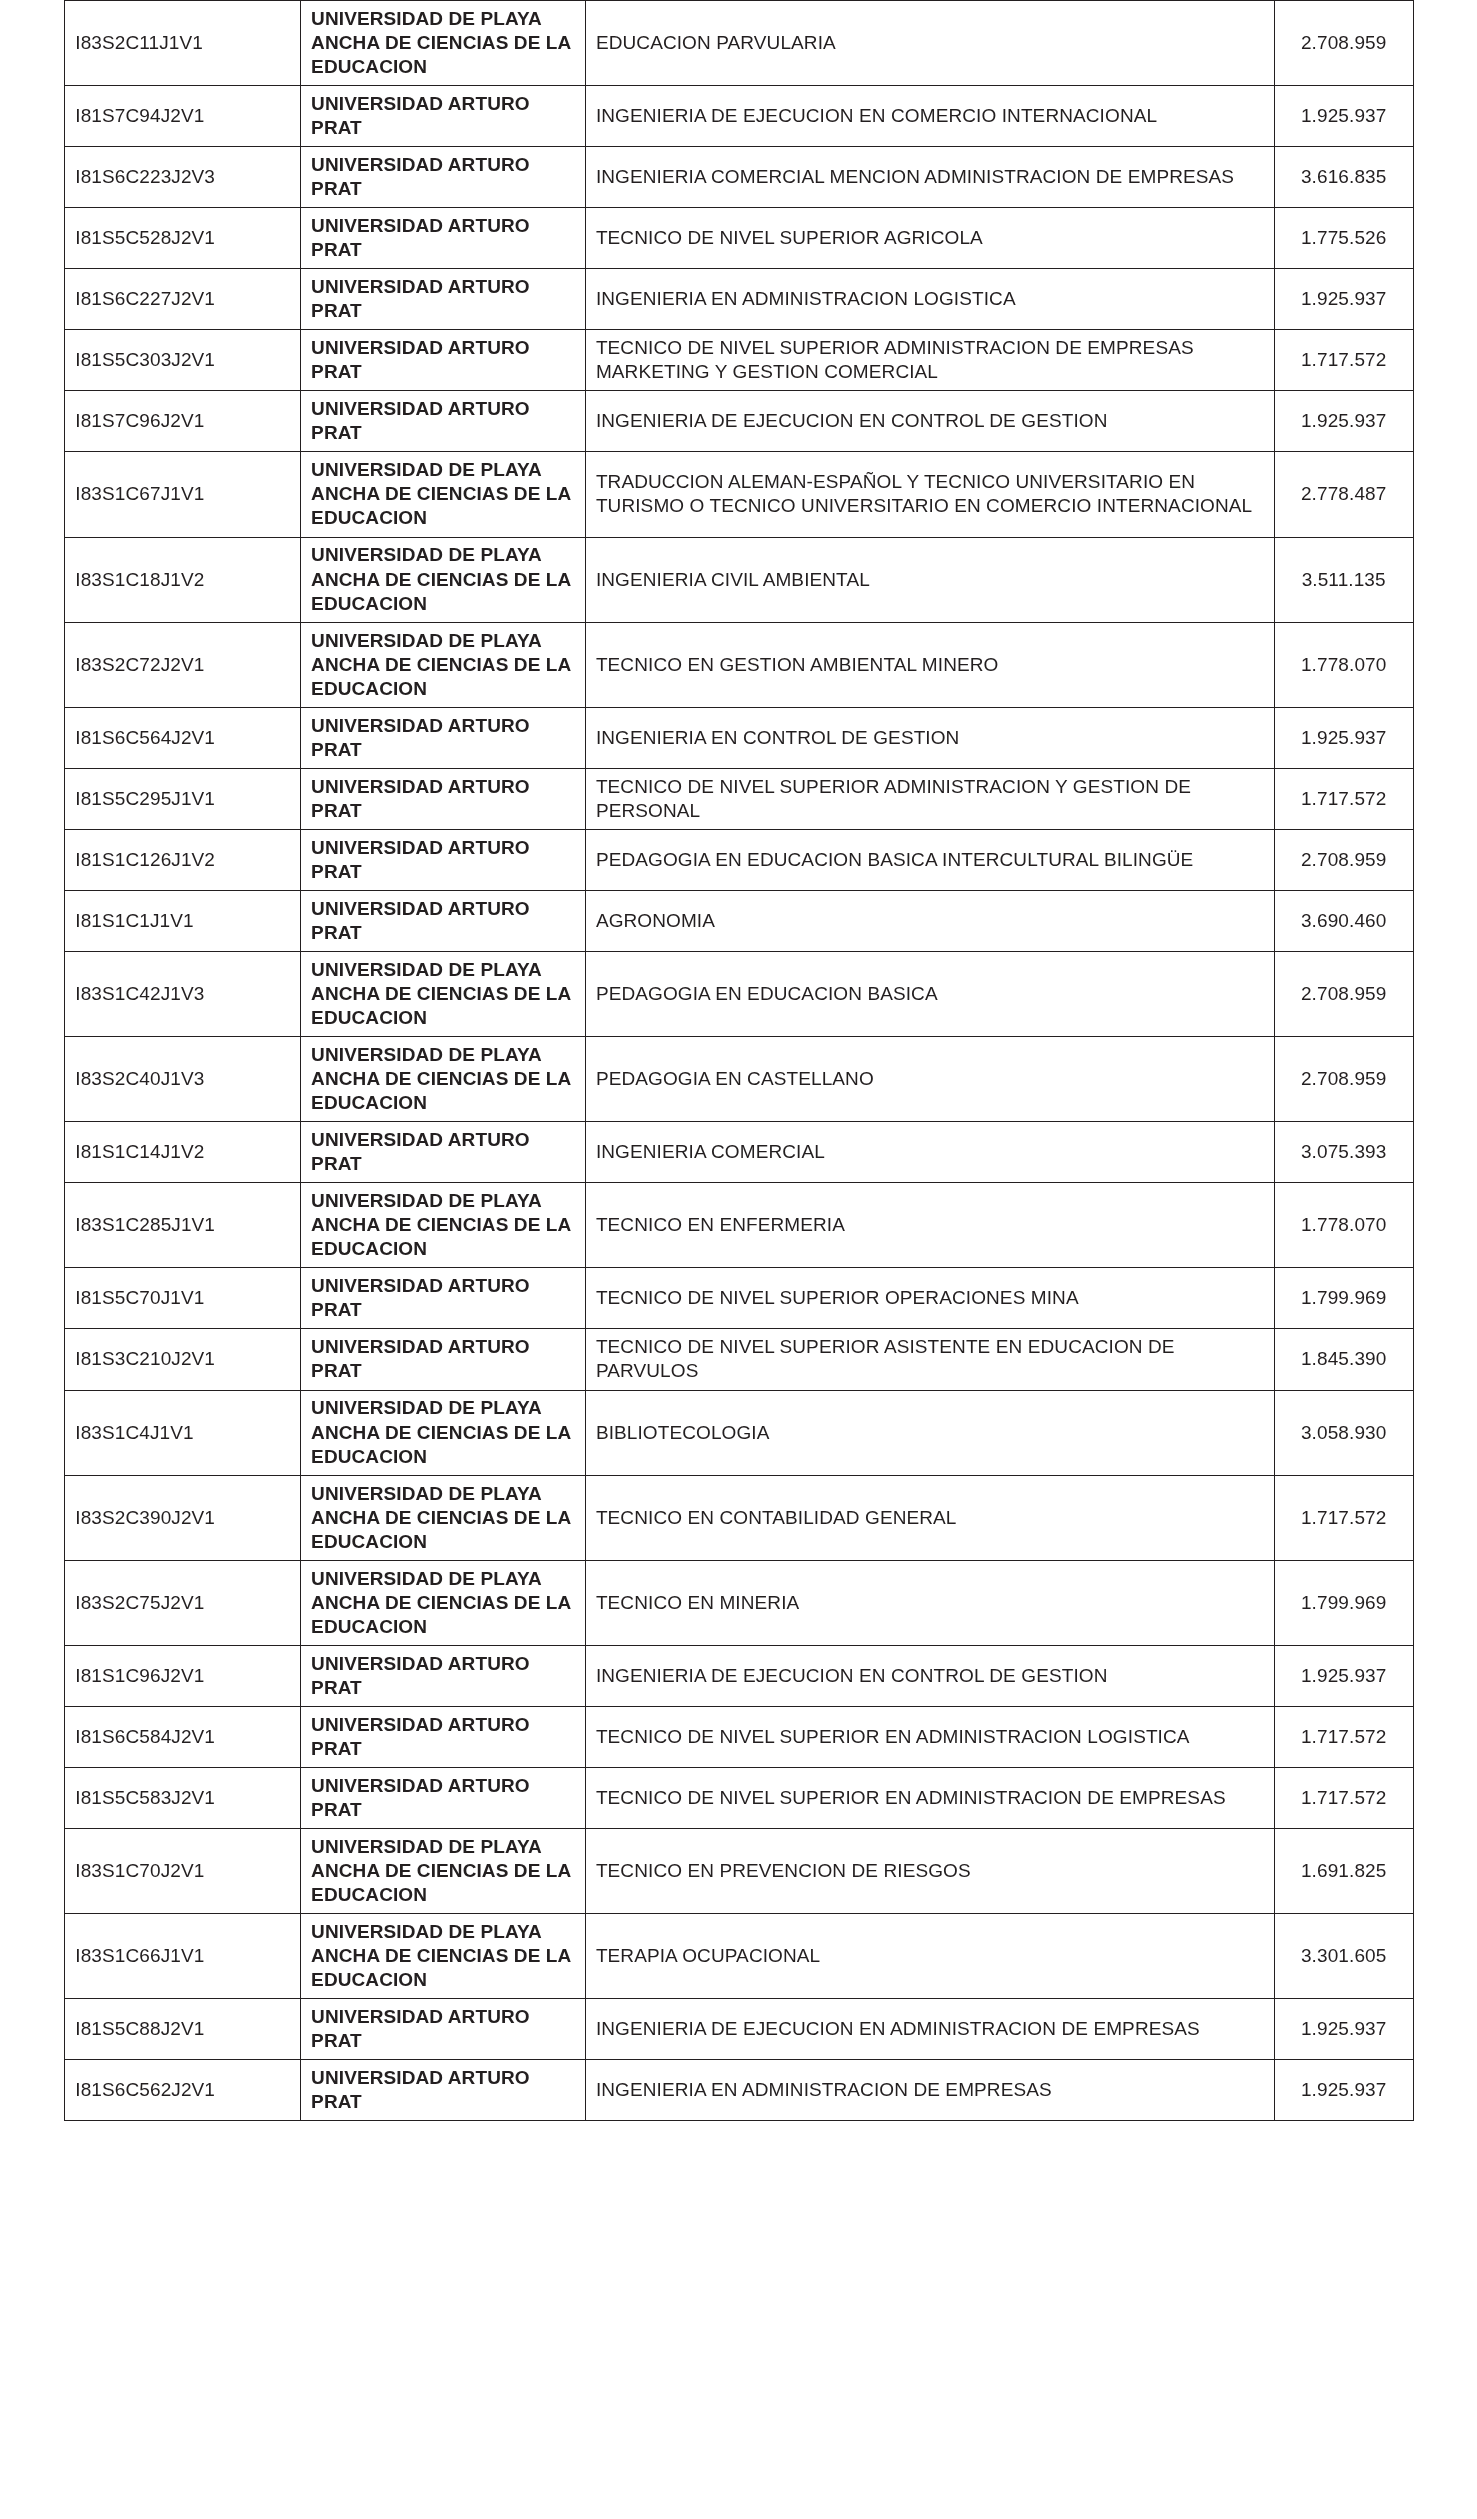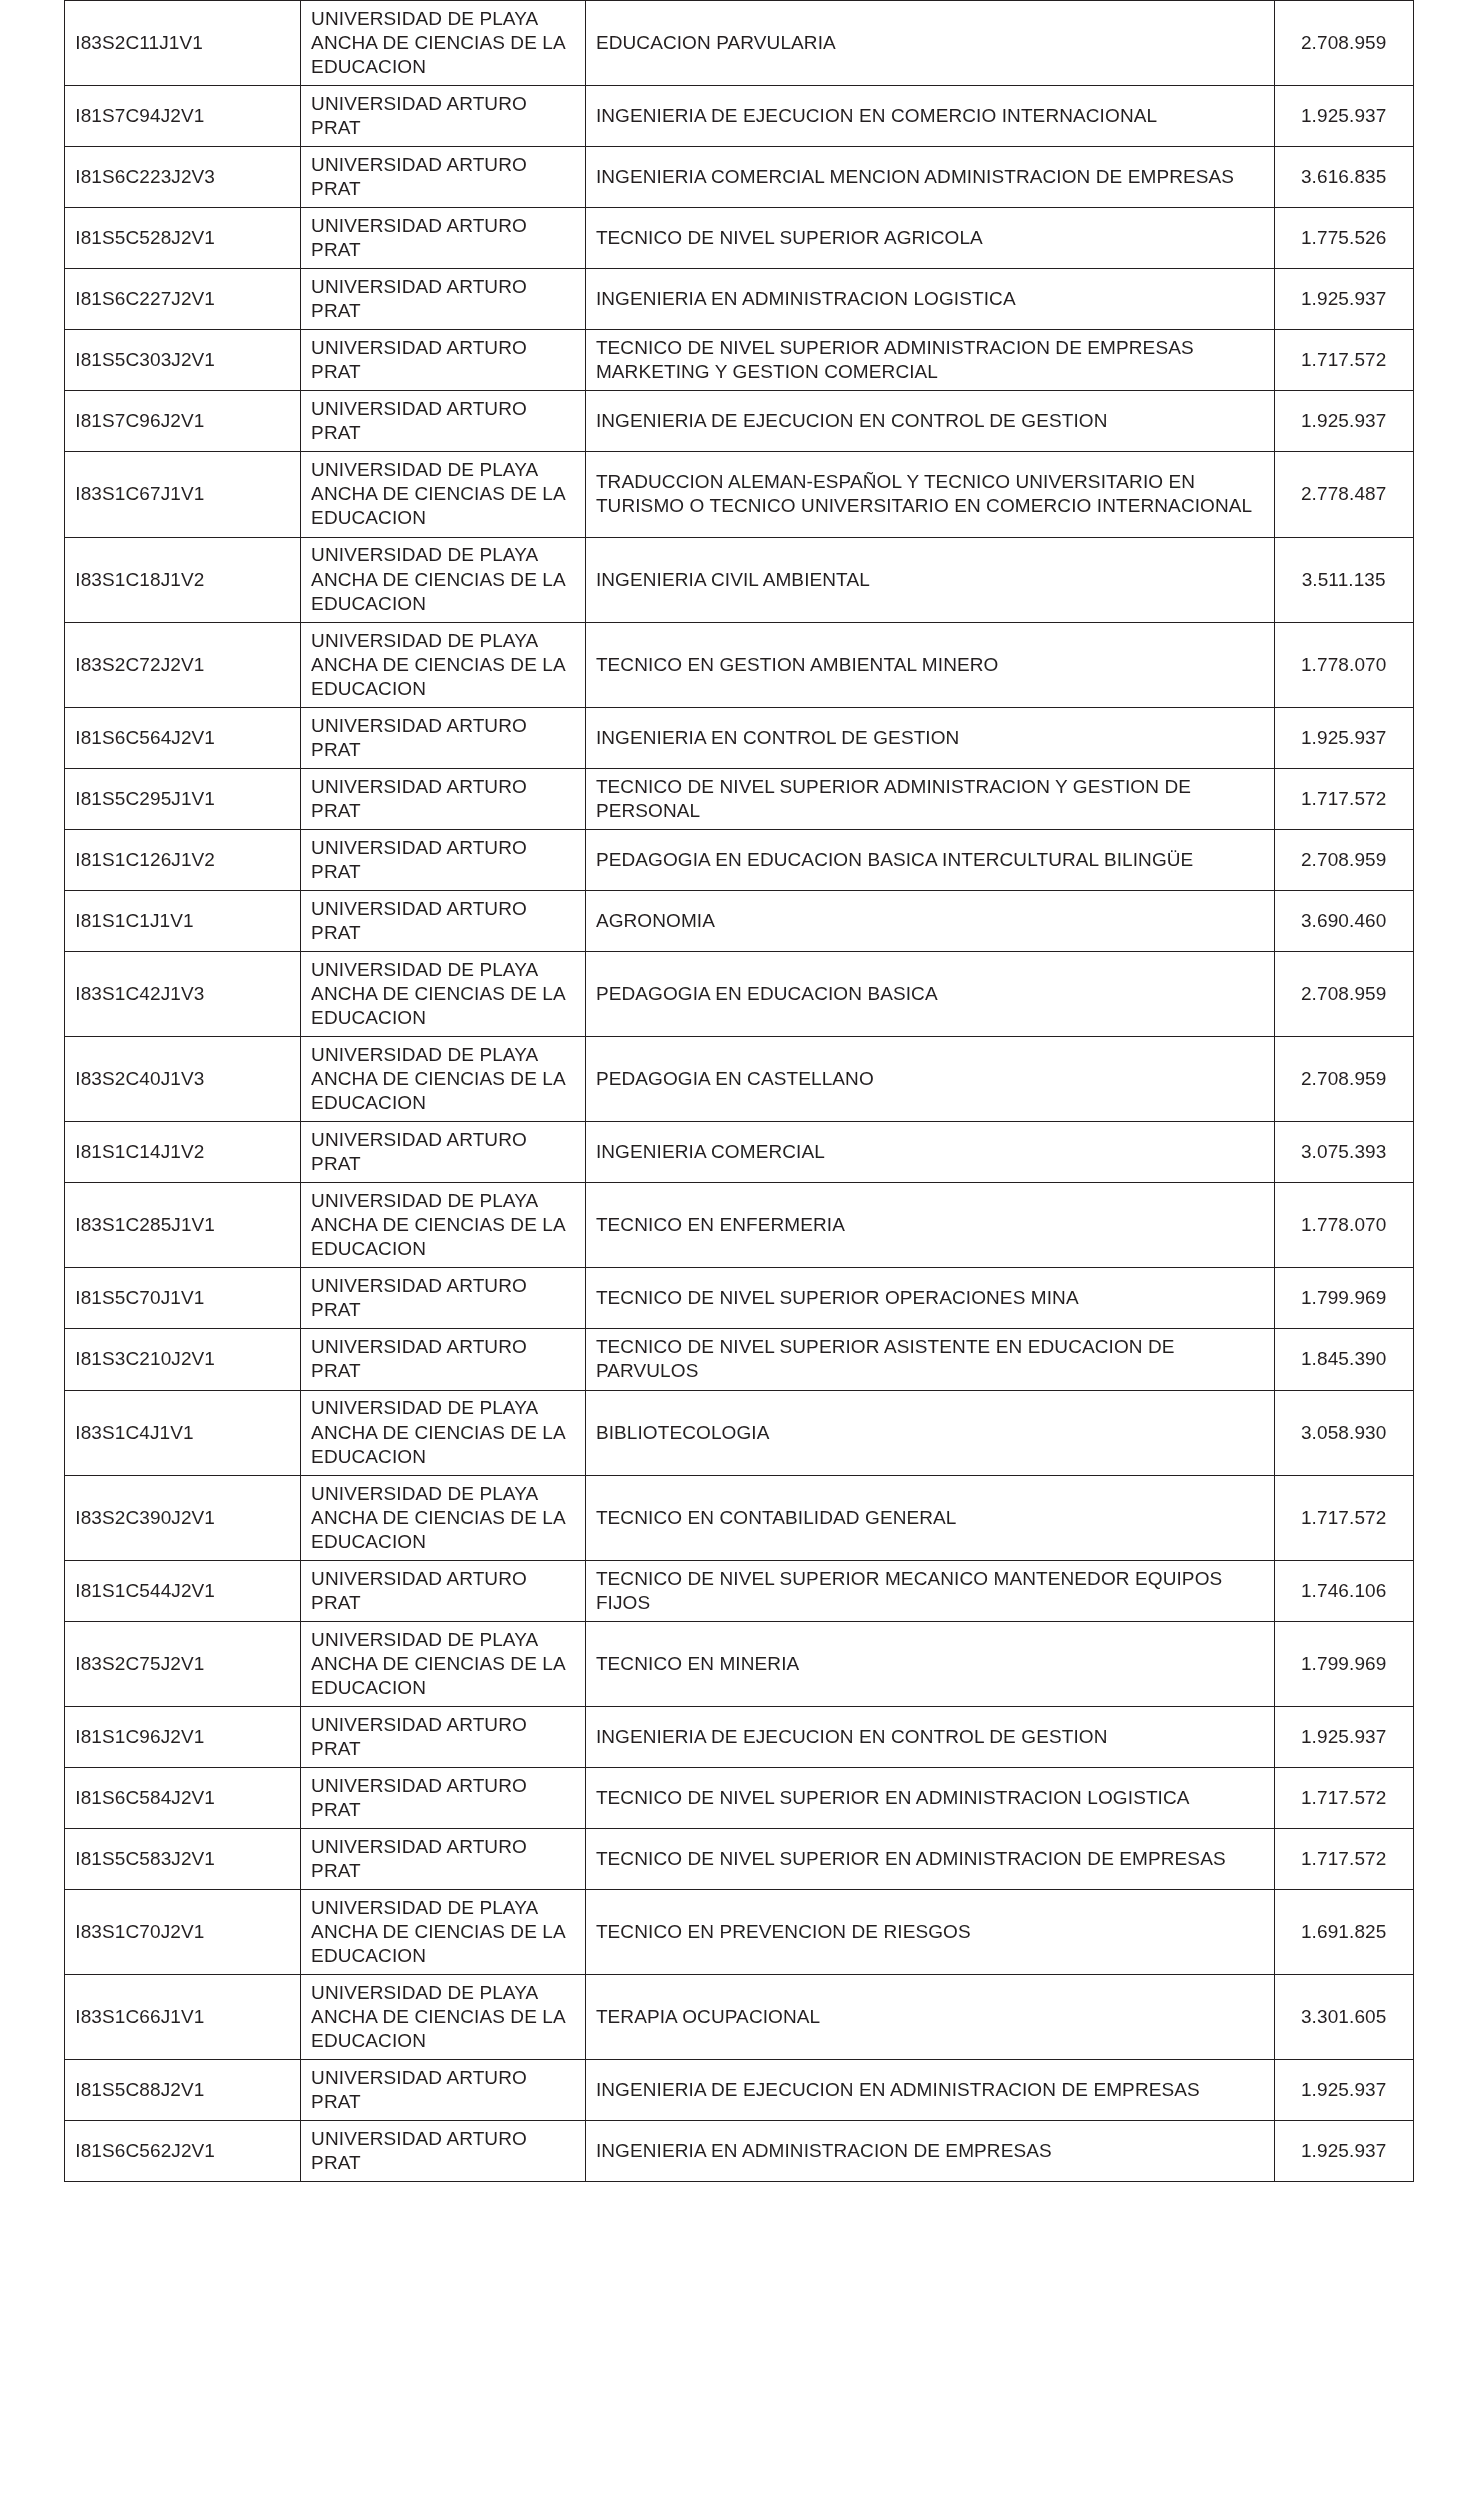--- a/index.html
+++ b/index.html
@@ -32,20 +32,21 @@
     letter-spacing: 0.1px;
   }
   td.col-code {
     width: 215px;
     padding-left: 11.8px;
   }
   td.col-univ {
     width: 264px;
     padding-left: 11.8px;
     padding-right: 3.9px;
+    font-weight: bold;
   }
   td.col-career {
     width: 668px;
     padding-left: 13.8px;
     padding-right: 7.9px;
   }
   td.col-amount {
     width: 118px;
     text-align: center;
     padding-right: 13.8px;
@@ -184,26 +185,20 @@
           <td class="col-career">BIBLIOTECOLOGIA</td>
           <td class="col-amount">3.058.930</td>
         </tr>
         <tr>
           <td class="col-code">I83S2C390J2V1</td>
           <td class="col-univ">UNIVERSIDAD DE PLAYA ANCHA DE CIENCIAS DE LA EDUCACION</td>
           <td class="col-career">TECNICO EN CONTABILIDAD GENERAL</td>
           <td class="col-amount">1.717.572</td>
         </tr>
         <tr>
-          <td class="col-code">I81S1C544J2V1</td>
-          <td class="col-univ">UNIVERSIDAD ARTURO PRAT</td>
-          <td class="col-career">TECNICO DE NIVEL SUPERIOR MECANICO MANTENEDOR EQUIPOS FIJOS</td>
-          <td class="col-amount">1.746.106</td>
-        </tr>
-        <tr>
           <td class="col-code">I83S2C75J2V1</td>
           <td class="col-univ">UNIVERSIDAD DE PLAYA ANCHA DE CIENCIAS DE LA EDUCACION</td>
           <td class="col-career">TECNICO EN MINERIA</td>
           <td class="col-amount">1.799.969</td>
         </tr>
         <tr>
           <td class="col-code">I81S1C96J2V1</td>
           <td class="col-univ">UNIVERSIDAD ARTURO PRAT</td>
           <td class="col-career">INGENIERIA DE EJECUCION EN CONTROL DE GESTION</td>
           <td class="col-amount">1.925.937</td>

